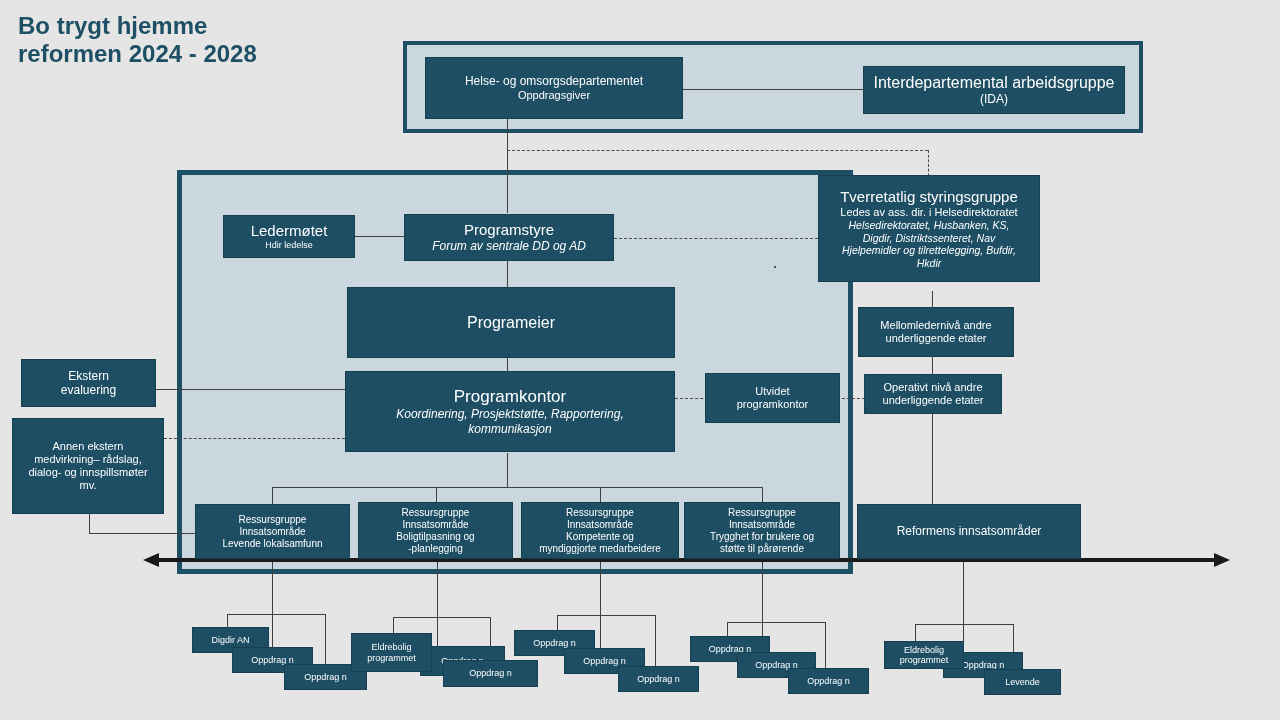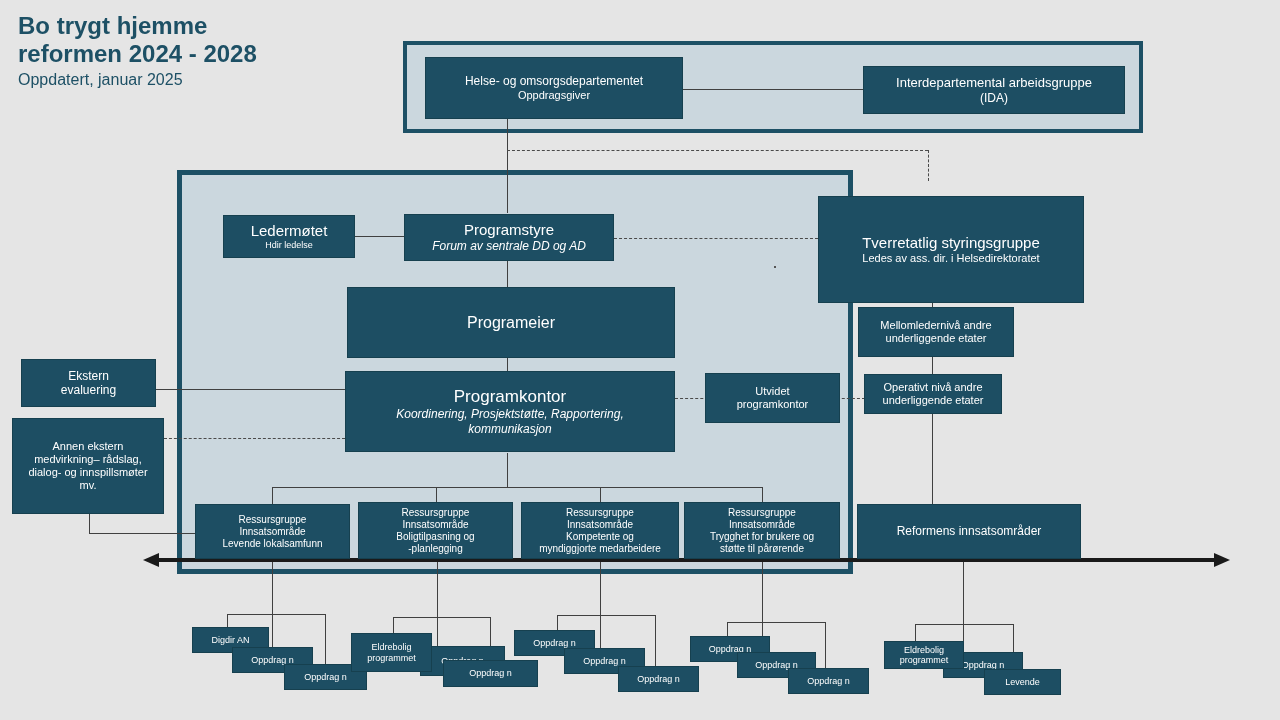--- a/index.html
+++ b/index.html
@@ -37,21 +37,20 @@
   .dot { position: absolute; left: 774px; top: 266px; width: 2px; height: 2px; background: #555; z-index: 1; }
 </style>
 </head>
 <body>
 
 <div class="stage">
 
   <div class="page-title">
     <div class="t1">Bo trygt hjemme
 reformen 2024 - 2028</div>
-    <div class="t2">Oppdatert, januar 2025</div>
   </div>
 
   <div class="container top"></div>
   <div class="container main"></div>
 
   <div class="vline" style="left:507px;top:119px;height:94px"></div>
   <div class="hline" style="left:683px;top:89px;width:180px"></div>
   <div class="hline" style="left:355px;top:236px;width:49px"></div>
   <div class="vline" style="left:507px;top:261px;height:26px"></div>
   <div class="vline" style="left:507px;top:358px;height:13px"></div>
@@ -100,21 +99,21 @@
   <div class="dh" style="left:675px;top:398px;width:190px"></div>
   <div class="dh" style="left:164px;top:438px;width:181px"></div>
 
   <div class="dot"></div>
 
   <div class="nbox" style="left:425px;top:57px;width:258px;height:62px">
     <div class="bt" style="font-size:12px">Helse- og omsorgsdepartementet</div>
     <div class="bs" style="font-size:11px">Oppdragsgiver</div>
   </div>
   <div class="nbox" style="left:863px;top:66px;width:262px;height:48px">
-    <div class="bt" style="font-size:13px">Interdepartemental arbeidsgruppe</div>
+    <div class="bt" style="font-size:16px">Interdepartemental arbeidsgruppe</div>
     <div class="bs" style="font-size:12px">(IDA)</div>
   </div>
 
   <div class="nbox" style="left:223px;top:215px;width:132px;height:43px">
     <div class="bt" style="font-size:15px">Ledermøtet</div>
     <div class="bs" style="font-size:9px">Hdir ledelse</div>
   </div>
   <div class="nbox" style="left:404px;top:214px;width:210px;height:47px">
     <div class="bt" style="font-size:15px">Programstyre</div>
     <div class="bs it" style="font-size:12px">Forum av sentrale DD og AD</div>
@@ -125,23 +124,27 @@
   <div class="nbox" style="left:345px;top:371px;width:330px;height:81px">
     <div class="bt" style="font-size:17px">Programkontor</div>
     <div class="bs it" style="font-size:12px">Koordinering, Prosjektstøtte, Rapportering,
 kommunikasjon</div>
   </div>
   <div class="nbox" style="left:705px;top:373px;width:135px;height:50px">
     <div class="bl" style="font-size:11px">Utvidet
 programkontor</div>
   </div>
 
-  <div class="nbox" style="left:818px;top:196px;width:266px;height:107px">
+  <div class="nbox" style="left:818px;top:175px;width:222px;height:107px">
     <div class="bt" style="font-size:15px">Tverretatlig styringsgruppe</div>
     <div class="bs" style="font-size:11px">Ledes av ass. dir. i Helsedirektoratet</div>
+    <div class="bs it" style="font-size:10.5px">Helsedirektoratet, Husbanken, KS,
+Digdir, Distriktssenteret, Nav
+Hjelpemidler og tilrettelegging, Bufdir,
+Hkdir</div>
   </div>
   <div class="nbox" style="left:858px;top:307px;width:156px;height:50px">
     <div class="bl" style="font-size:11px">Mellomledernivå andre
 underliggende etater</div>
   </div>
   <div class="nbox" style="left:864px;top:374px;width:138px;height:40px">
     <div class="bl" style="font-size:11px">Operativt nivå andre
 underliggende etater</div>
   </div>
   <div class="nbox" style="left:857px;top:504px;width:224px;height:55px">

